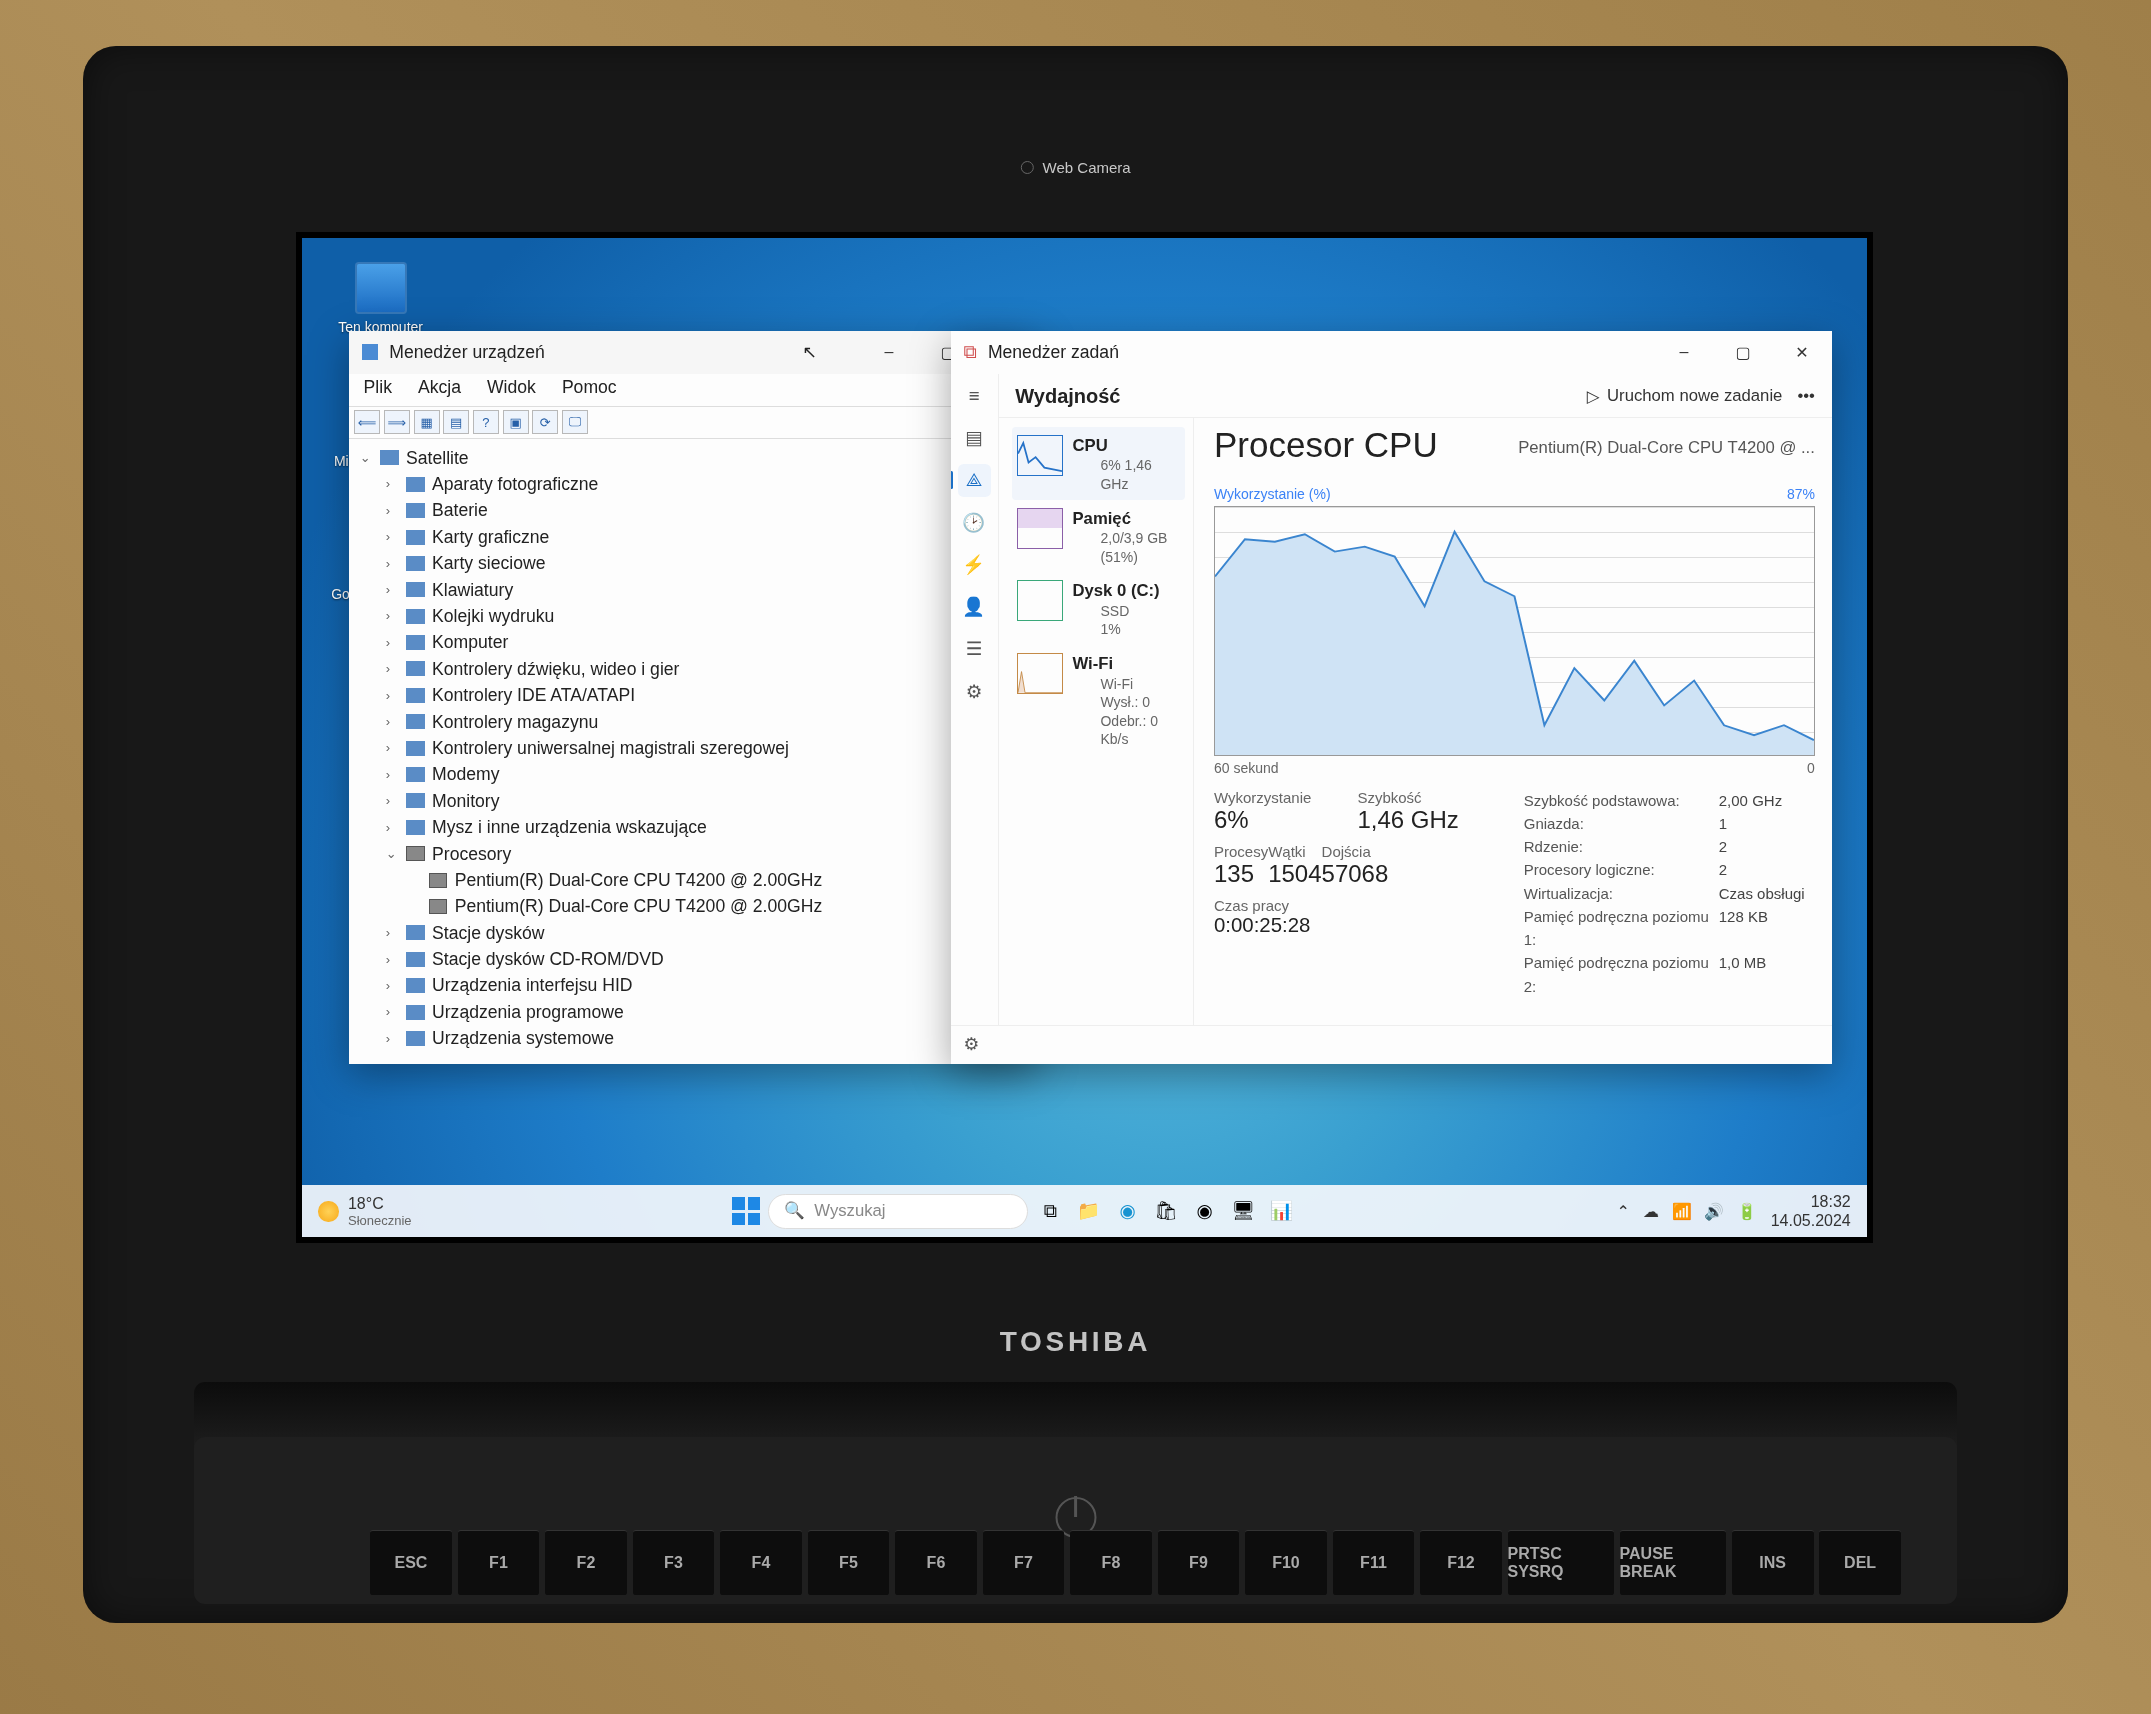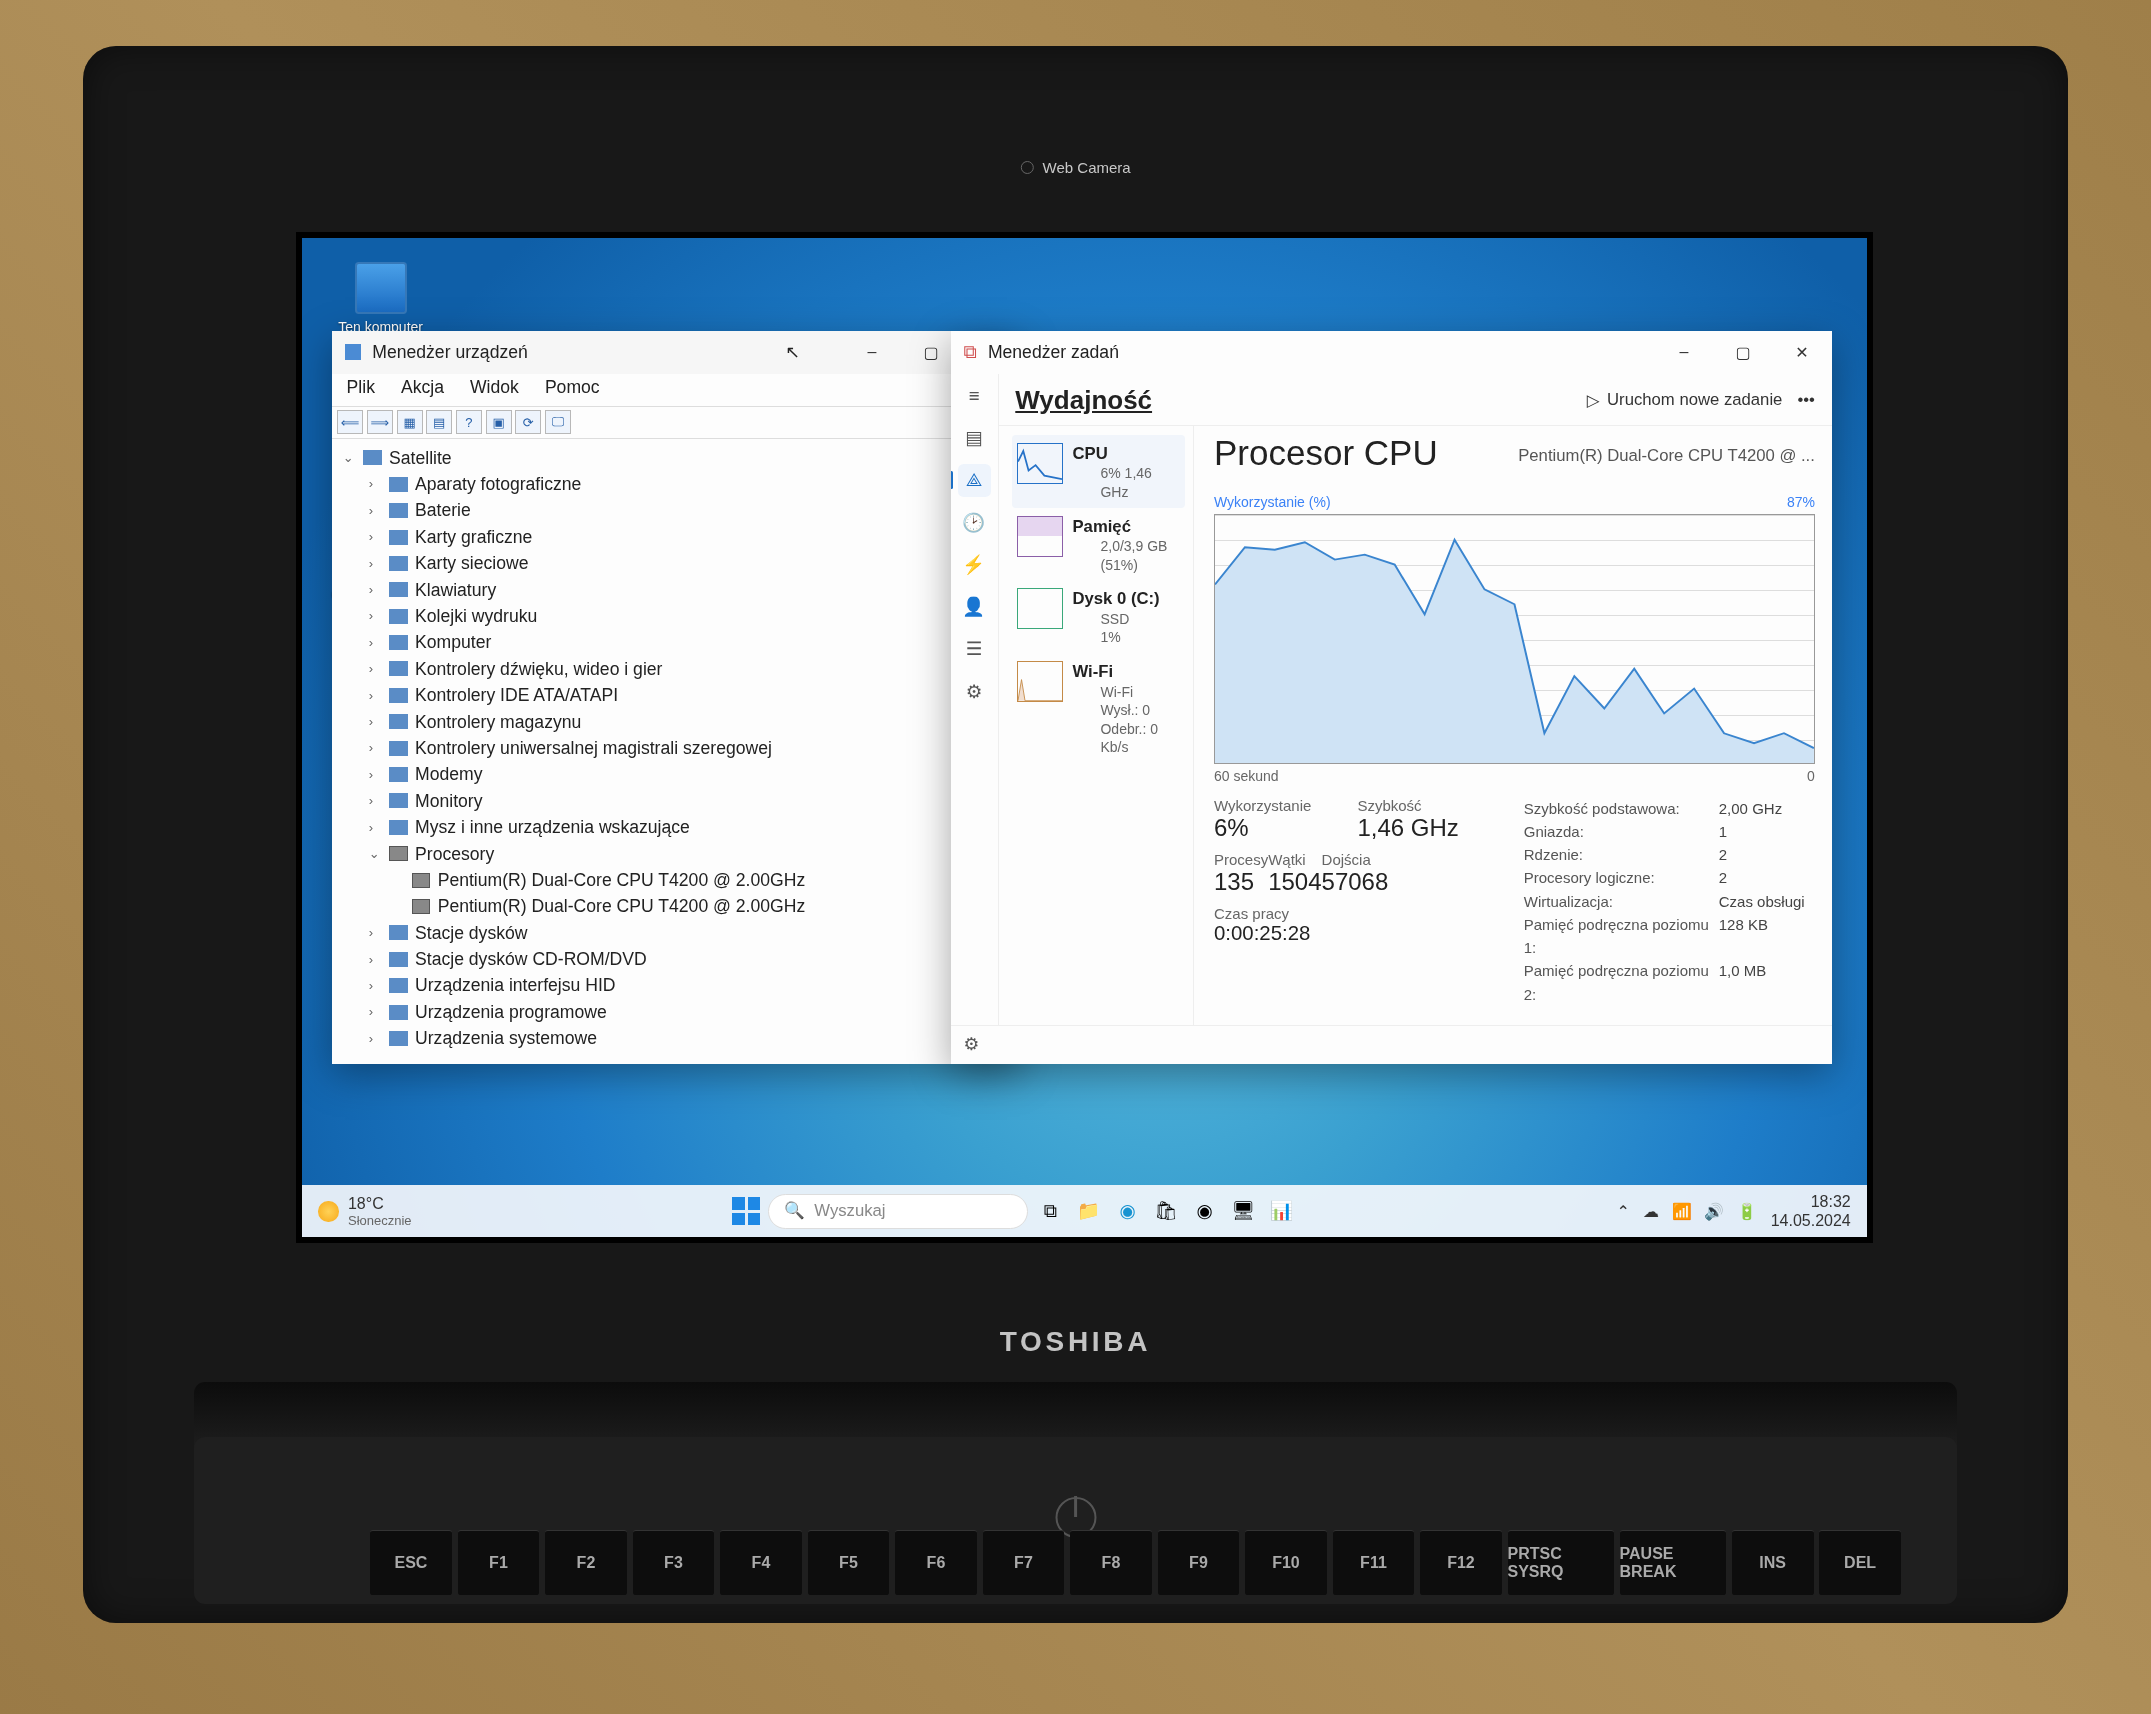--- a/index.html
+++ b/index.html
@@ -33,41 +33,41 @@
   .ic-bin{ background:linear-gradient(#e8f4fa,#cfe6f2); border-radius:5.6px;}
   .ic-bin::after{content:"♻";position:absolute;inset:0;color:#1a9edb;font-size:28px;display:flex;align-items:center;justify-content:center;}
 
   
   .window { position:absolute; background:#fdfdfd; box-shadow:0 11px 37px rgba(0,0,0,.35); font-size:17.6px; color:#222; }
   .titlebar { height:43px; display:flex; align-items:center; padding:0 5.6px 0 13px; gap:11px; background:#f6f6f6; }
   .titlebar .ttl { flex:1; }
   .winbtn { width:48px; height:43px; display:flex; align-items:center; justify-content:center; font-size:16px; color:#333;}
 
   
-  #devmgr { top:93px; left:30px; width:688px; height:733px; }
+  #devmgr { top:93px; left:47px; width:688px; height:733px; }
   #devmgr .menubar { display:flex; gap:26px; padding:3.7px 15px 7.4px; font-size:17.6px; border-bottom:0.9px solid #ddd;}
   #devmgr .toolbar { display:flex; gap:3.7px; padding:3.7px 5.6px; border-bottom:0.9px solid #ddd;}
   #devmgr .toolbar span{ width:26px;height:24px;border:0.9px solid #b8b8b8;background:#eef4fc;display:flex;align-items:center;justify-content:center;font-size:13px;color:#2760a8;}
   .tree { padding:5.6px 3.7px; overflow:auto; height:calc(100% - 121px); font-size:17.6px; line-height:1.5;}
   .tree ul{ list-style:none; padding-left:26px;}
   .tree li{ white-space:nowrap; display:flex; align-items:center; gap:7.4px; }
   .tw{ width:13px; color:#666; font-size:13px;}
   .dev-ic{ width:18.6px; height:15px; display:inline-block; background:#5a8cc6; } .dev-ic.cpu{background:#888;border:0.9px solid #555}
 
   
   #taskmgr { top:93px; left:649px; width:881px; height:733px; display:flex; flex-direction:column; }
   #taskmgr .titlebar{ background:#fdfdfd;}
   #taskmgr .body { flex:1; display:flex; overflow:hidden;}
   .tm-side { width:48px; border-right:0.9px solid #eee; display:flex; flex-direction:column; align-items:center; padding-top:5.6px; gap:9.3px;}
   .tm-side span{ width:33px;height:33px;display:flex;align-items:center;justify-content:center;font-size:18.6px;color:#555;border-radius:5.6px;}
   .tm-side span.active{ background:#eef4fc; color:#1a6fc6; position:relative;}
   .tm-side span.active::before{content:"";position:absolute;left:-7.4px;top:7.4px;bottom:7.4px;width:2.8px;background:#1a6fc6;border-radius:1.9px;}
   .tm-main{ flex:1; display:flex; flex-direction:column;}
   .tm-head{ display:flex; align-items:center; padding:11px 16.7px 9.3px; gap:15px; border-bottom:0.9px solid #eee;}
-  .tm-head h3{ font-size:26px; font-weight:600; flex:1;text-decoration:underline;}
+  .tm-head h3{ font-size:20px; font-weight:600; flex:1;}
   .tm-head .act{ display:flex; align-items:center; gap:7.4px; font-size:16.7px; color:#333;}
   .tm-split{ flex:1; display:flex;}
   .tm-sensors{ width:195px; border-right:0.9px solid #eee; padding:9.3px 7.4px 9.3px 13px;}
   .sensor{ display:flex; gap:9.3px; padding:7.4px 5.6px; border-radius:3.7px; font-size:16px; line-height:1.3;}
   .sensor.active{ background:#f1f5fb;}
   .spark{ width:46px; height:41px; border:0.9px solid #2672c8; position:relative; flex-shrink:0;}
   .spark svg{position:absolute;inset:0;}
   .sensor .lbl b{ font-size:16.7px; font-weight:600;}
   .sensor .lbl .sub{ color:#666; font-size:14px;margin-left:28px;}
   .tm-detail{ flex:1; padding:7.4px 16.7px 13px 20.4px; display:flex; flex-direction:column;}

